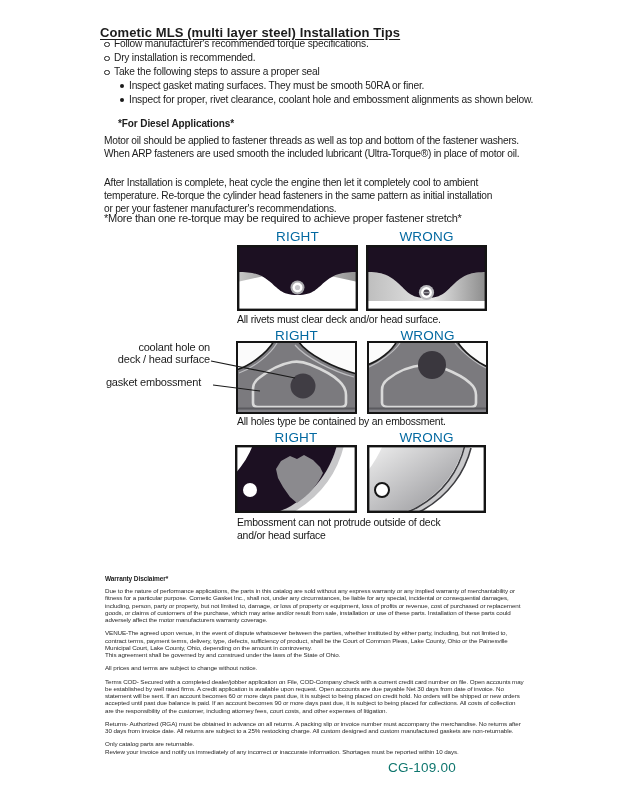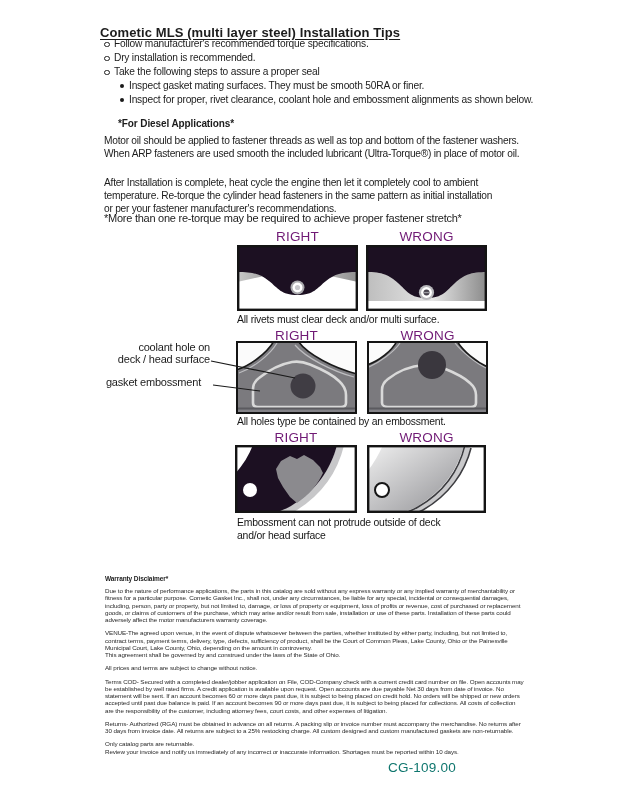--- a/index.html
+++ b/index.html
@@ -23,21 +23,21 @@
   .tips .b2 { position:relative; padding-left:9px; margin-left:16px; }
   .tips .b2::before {
     content:''; position:absolute; left:0; top:5px; width:4.2px; height:4.2px;
     background:#191919; border-radius:50%;
   }
   .h2 { left:118px; top:118px; font-size:10px; font-weight:bold; letter-spacing:-0.1px; }
   .para { font-size:10.2px; letter-spacing:-0.25px; line-height:13px; white-space:pre-line; }
   .p1 { left:104px; top:134px; }
   .p2 { left:104px; top:167px;margin-top:9px; }
   .note { left:104px; top:212px; font-size:11px; letter-spacing:-0.25px; }
-  .dlabel { font-size:13.5px; color:#701a75; text-align:center; width:121px; letter-spacing:.2px; }
+  .dlabel { font-size:13.5px; color:#0369a1; text-align:center; width:121px; letter-spacing:.2px; }
   .caption { font-size:10.4px; letter-spacing:-0.2px; line-height:13px; white-space:pre-line; color:#161616; }
   .annot { font-size:11px; letter-spacing:-0.2px; line-height:11.5px; text-align:right; white-space:pre-line; }
   .finehead { left:105px; top:575px; font-size:6.5px; font-weight:bold; letter-spacing:-0.1px; }
   .fineblock { left:105px; top:587px; width:420px; }
   .fineblock p { font-size:6.25px; line-height:7.25px; letter-spacing:-0.1px; white-space:pre-line; margin-bottom:6px; color:#2a2a2a; }
   .pagenum { left:388px; top:760px; font-size:13.5px; color:#0f766e; letter-spacing:.2px; }
   svg { display:block; }
   .overlay { left:0; top:0; pointer-events:none; }
 </style>
 </head>
@@ -95,21 +95,21 @@
     <rect x="0" y="27" width="121" height="29" fill="url(#g1b)"></rect>
     <rect x="0" y="56" width="121" height="10" fill="#ffffff"></rect>
     <path d="M0,0 H121 V27 C104,27 98,30 89,38 C80,46 77,53 60.5,53 C44,53 41,46 32,38 C23,30 17,27 0,27 Z" fill="#1c1022"></path>
     <circle cx="60.5" cy="47.5" r="7.6" fill="#b9b9bd"></circle>
     <circle cx="60.5" cy="47.5" r="5.4" fill="#ffffff"></circle>
     <circle cx="60.5" cy="47.5" r="3" fill="#49444f"></circle>
     <rect x="57.2" y="46.9" width="6.6" height="1.3" fill="#9b9ba1"></rect>
     <rect x="1.2" y="1.2" width="118.6" height="63.6" fill="none" stroke="#141414" stroke-width="2.4"></rect>
   </svg>
 
-  <div class="abs caption" style="left:237px; top:313px;">All rivets must clear deck and/or multi surface.</div>
+  <div class="abs caption" style="left:237px; top:313px;">All rivets must clear deck and/or head surface.</div>
 
   <div class="abs dlabel" style="left:236px; top:328px;">RIGHT</div>
   <div class="abs dlabel" style="left:367px; top:328px;">WRONG</div>
 
   <div class="abs annot" style="right:408px; top:342px;">coolant hole on
 deck / head surface</div>
   <div class="abs annot" style="right:417px; top:377px;">gasket embossment</div>
 
   <svg class="abs" style="left:236px; top:341px;" width="121" height="73" viewBox="0 0 121 73">
     <rect width="121" height="73" fill="#7b7a7e"></rect>

